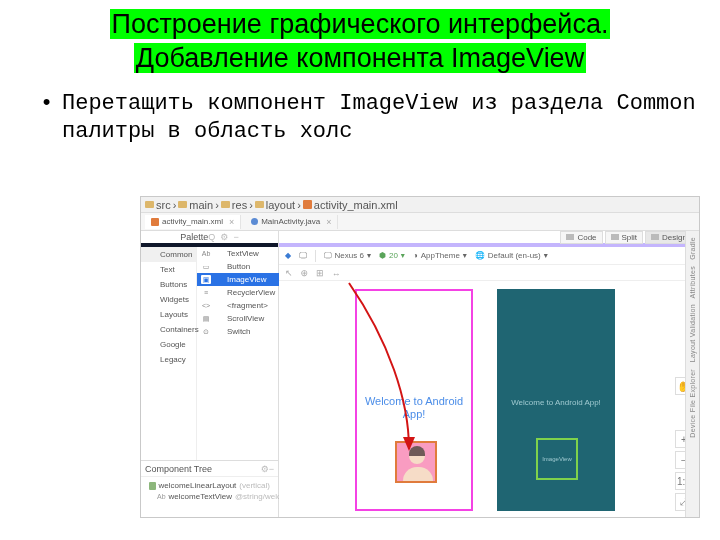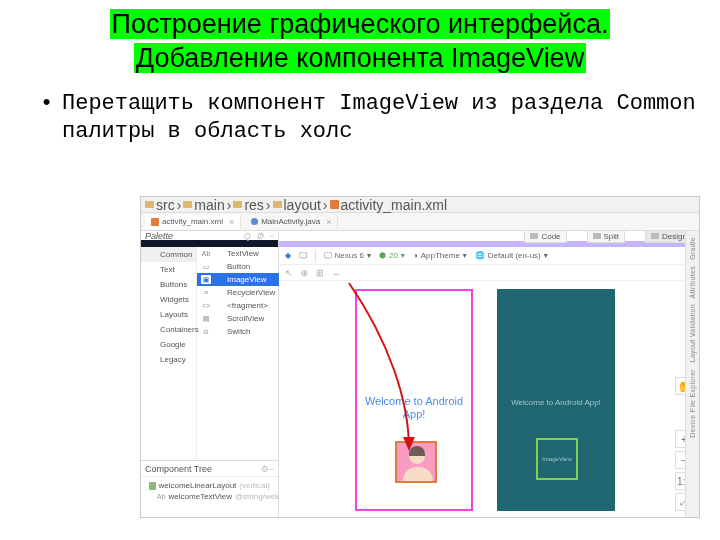--- a/index.html
+++ b/index.html
@@ -4,55 +4,55 @@
 <style>
   * { box-sizing: border-box; margin: 0; padding: 0; }
   body { width: 720px; height: 540px; font-family: Arial, sans-serif; background: #fff; overflow: hidden; }
   .slide { width: 100%; height: 100%; padding: 8px 20px; position: relative; }
   .title { text-align: center; font-size: 27px; line-height: 1.25; font-weight: normal; }
   .title span { background: #00ff00; padding: 0 2px; }
   .bullet { margin-top: 14px; font-size: 22px; line-height: 1.3; padding-left: 42px; position: relative; font-family: Liberation Mono, monospace; }
   .bullet::before { content: "•"; position: absolute; left: 20px; top: 0; }
   
   .ide { position: absolute; left: 140px; top: 196px; width: 560px; height: 322px; border: 1px solid #c9c9c9; background: #fafafa; font-size: 9px; color: #555; }
-  .ide .breadcrumbs { height: 16px; background: #f1f1f1; border-bottom: 1px solid #ddd; display: flex; align-items: center; padding: 0 4px; gap: 2px; font-size: 14px; }
+  .ide .breadcrumbs { height: 16px; background: #f1f1f1; border-bottom: 1px solid #ddd; display: flex; align-items: center; padding: 0 4px; gap: 2px; font-size: 11px; }
   .crumb { display: flex; align-items: center; gap: 2px; }
   .crumb .folder { width: 9px; height: 7px; background: #ddb76b; border-radius: 1px; display: inline-block; }
   .crumb .xml { width: 9px; height: 9px; background: #e07b3c; border-radius: 1px; display: inline-block; }
   .ide .tabs { height: 18px; background: #f6f6f6; border-bottom: 1px solid #ddd; display: flex; align-items: center; gap: 4px; padding-left: 4px; font-size: 8px; }
   .tab { padding: 2px 6px; display: flex; align-items: center; gap: 3px; border-right: 1px solid #e4e4e4; }
   .tab.active { background: #fff; }
   .tab .xml { width: 8px; height: 8px; background: #e07b3c; border-radius: 1px; }
   .tab .java { width: 7px; height: 7px; border-radius: 50%; background: #5b8bd4; }
   .tab .close { color: #aaa; margin-left: 3px; font-size: 9px; }
   .ide-body { display: flex; height: calc(100% - 34px); }
   
   .rsidebars { position: absolute; right: 0; top: 34px; bottom: 0; width: 14px; background: #f1f1f1; border-left: 1px solid #ddd; display: flex; flex-direction: column; align-items: center; gap: 6px; padding-top: 6px; font-size: 7px; color: #888; }
   .rsidebars .vlabel { writing-mode: vertical-rl; transform: rotate(180deg); letter-spacing: 0.3px; }
   
   .leftcol { width: 138px; display: flex; flex-direction: column; border-right: 1px solid #ddd; background: #fff; }
-  .pal-header { height: 16px; display: flex; align-items: center; justify-content: space-between; padding: 0 4px; border-bottom: 7px solid #0f172a; font-style: italic; }
+  .pal-header { height: 16px; display: flex; align-items: center; justify-content: center; padding: 0 4px; border-bottom: 4px solid #0f172a; }
   .pal-header .icons { display: flex; gap: 5px; color: #bbb; }
   .pal-body { display: flex; flex: 1; border-bottom: 1px solid #ddd; }
   .pal-cats { width: 56px; border-right: 1px solid #eee; }
   .pal-cat { padding: 3px 19px; font-size: 8px; color: #555; }
   .pal-cat.sel { background: #f0f0f0; }
   .pal-items { flex: 1; }
   .pal-item { padding: 2px 4px; display: flex; align-items: center; gap: 16px; font-size: 8px; }
   .pal-item .pi { width: 10px; height: 9px; display: inline-flex; align-items: center; justify-content: center; font-size: 7px; color: #888; }
   .pal-item.sel { background: #2a72e5; color: #fff; }
   .pal-item.sel .pi { background: #fff; color: #2a72e5; border-radius: 1px; }
   .tree { min-height: 56px; }
   .tree-header { height: 16px; display: flex; align-items: center; justify-content: space-between; padding: 0 4px; border-bottom: 1px solid #eee; }
   .tree-body { padding: 3px 4px; font-size: 8px; color: #555; }
   .tree-row { display: flex; align-items: center; gap: 3px; padding: 1px 4px; }
   .tree-row .sq { width: 8px; height: 8px; background: #8db77c; border-radius: 1px; }
   
   .editor { flex: 1; display: flex; flex-direction: column; background: #fff; }
-  .mode-bar { height: 16px; border-bottom: 6px solid #c4b5fd; display: flex; justify-content: flex-end; align-items: center; gap: 20px; padding-right: 6px; }
+  .mode-bar { height: 16px; border-bottom: 4px solid #c4b5fd; display: flex; justify-content: flex-end; align-items: center; gap: 2px; padding-right: 6px; }
   .mode-btn { font-size: 8px; padding: 1px 5px; border: 1px solid #ddd; background: #f6f6f6; display: flex; align-items: center; gap: 3px; }
   .mode-btn.sel { background: #e8e8e8; }
   .mode-btn .dot { width: 8px; height: 6px; background: #bbb; }
   .design-toolbar { height: 18px; border-bottom: 1px solid #eee; display: flex; align-items: center; gap: 8px; padding: 0 6px; font-size: 8px; color: #666; }
   .design-toolbar .sep { width: 1px; height: 12px; background: #e0e0e0; }
   .design-toolbar .blue { color: #3b7cd4; }
   .design-toolbar .pair { display: flex; align-items: center; gap: 3px; }
   .surf-toolbar { height: 16px; border-bottom: 1px solid #eee; display: flex; align-items: center; gap: 8px; padding: 0 6px; color: #aaa; }
   .surface { flex: 1; position: relative; background: #fff; overflow: hidden; }
   

